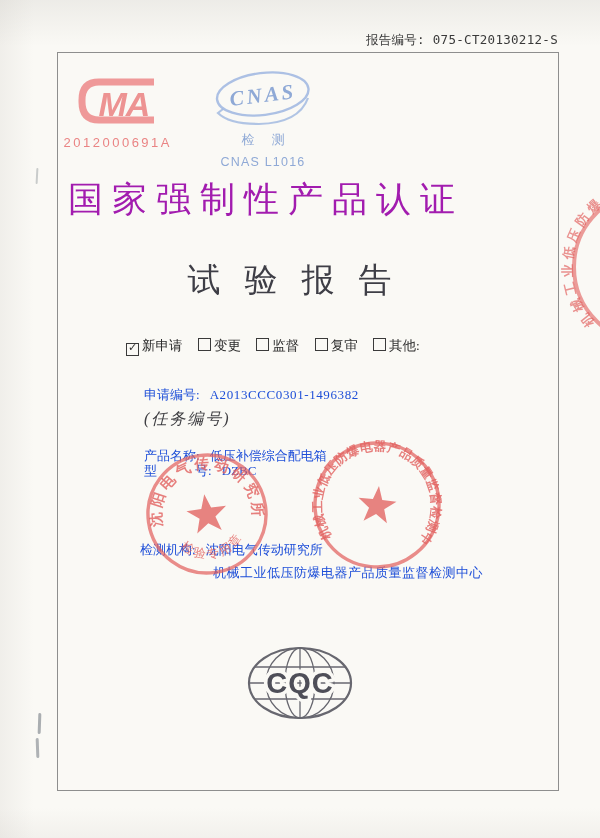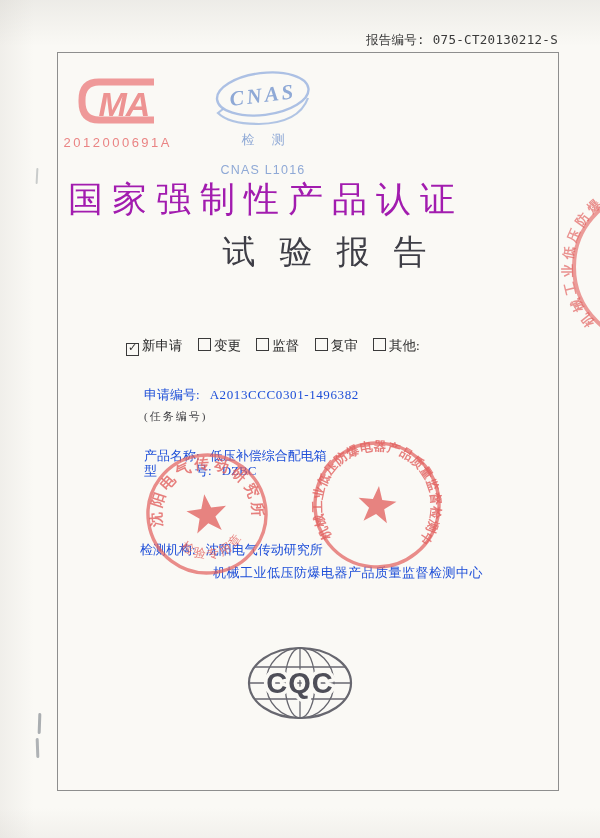--- a/index.html
+++ b/index.html
@@ -18,37 +18,37 @@
 
   
   .cma{left:62px;top:74px;width:110px;text-align:right;}
   .cma-number{margin-top:3px;font-family:"Liberation Sans","DejaVu Sans",sans-serif;
         font-weight:normal;font-size:13px;color:#ea8484;letter-spacing:2.5px;}
 
   
   .cnas{left:206px;top:68px;width:114px;text-align:center;}
   .cnas-caption{font-size:13px;color:#8fa9d6;letter-spacing:7px;margin-top:-3px;text-indent:7px;}
   .cnas-code{font-family:"Liberation Sans","DejaVu Sans",sans-serif;
-        font-size:12.5px;color:#8fa9d6;letter-spacing:1.2px;margin-top:14px;}
+        font-size:12.5px;color:#8fa9d6;letter-spacing:1.2px;margin-top:6px;}
 
   .title1{left:57px;top:176px;width:409px;text-align:center;font-size:35px;
         color:#a21caf;letter-spacing:9px;text-indent:9px;font-weight:500;}
-  .title2{left:57px;top:230px;width:465px;text-align:center;font-size:33px;
-        color:#3e3e46;letter-spacing:24px;text-indent:24px;font-weight:500;margin-left:35px;}
+  .title2{left:57px;top:258px;width:465px;text-align:center;font-size:33px;
+        color:#3e3e46;letter-spacing:24px;text-indent:24px;font-weight:500;}
 
   .checkrow{left:57px;top:337px;width:432px;text-align:center;font-size:13.5px;color:#2c2c2c;}
   .opt{display:inline-block;margin:0 6px;white-space:nowrap;}
   .box{display:inline-block;width:11px;height:11px;border:1.2px solid #3a3a3a;
         vertical-align:-1px;margin-right:3px;line-height:10px;font-size:11px;text-align:center;}
   .box.checked::after{content:"✓";display:block;margin-top:-2px;color:#2c2c2c;}
 
   .field{font-size:13px;color:#1d4ed8;white-space:nowrap;}
   .row-app{left:144px;top:386px;}
   .row-app .val{margin-left:10px;letter-spacing:.6px;}
-  .row-task{left:144px;top:409px;font-size:11px;color:#3e3e42;letter-spacing:2px;}
+  .row-task{left:144px;top:409px;font-size:16px;color:#3e3e42;letter-spacing:2px;font-style:italic;}
   .row-product{left:144px;top:429px;margin-top:18px;}
   .row-product .val{margin-left:10px;}
   .row-model{left:144px;top:462px;}
   .row-model .lbl-right{margin-left:38px;}
   .row-model .val{margin-left:10px;font-weight:500;}
   .row-agency{left:140px;top:541px;}
   .row-agency .val{margin-left:10px;}
   .row-agency2{left:213px;top:564px;letter-spacing:.5px;}
 
   .stamp{pointer-events:none;}

